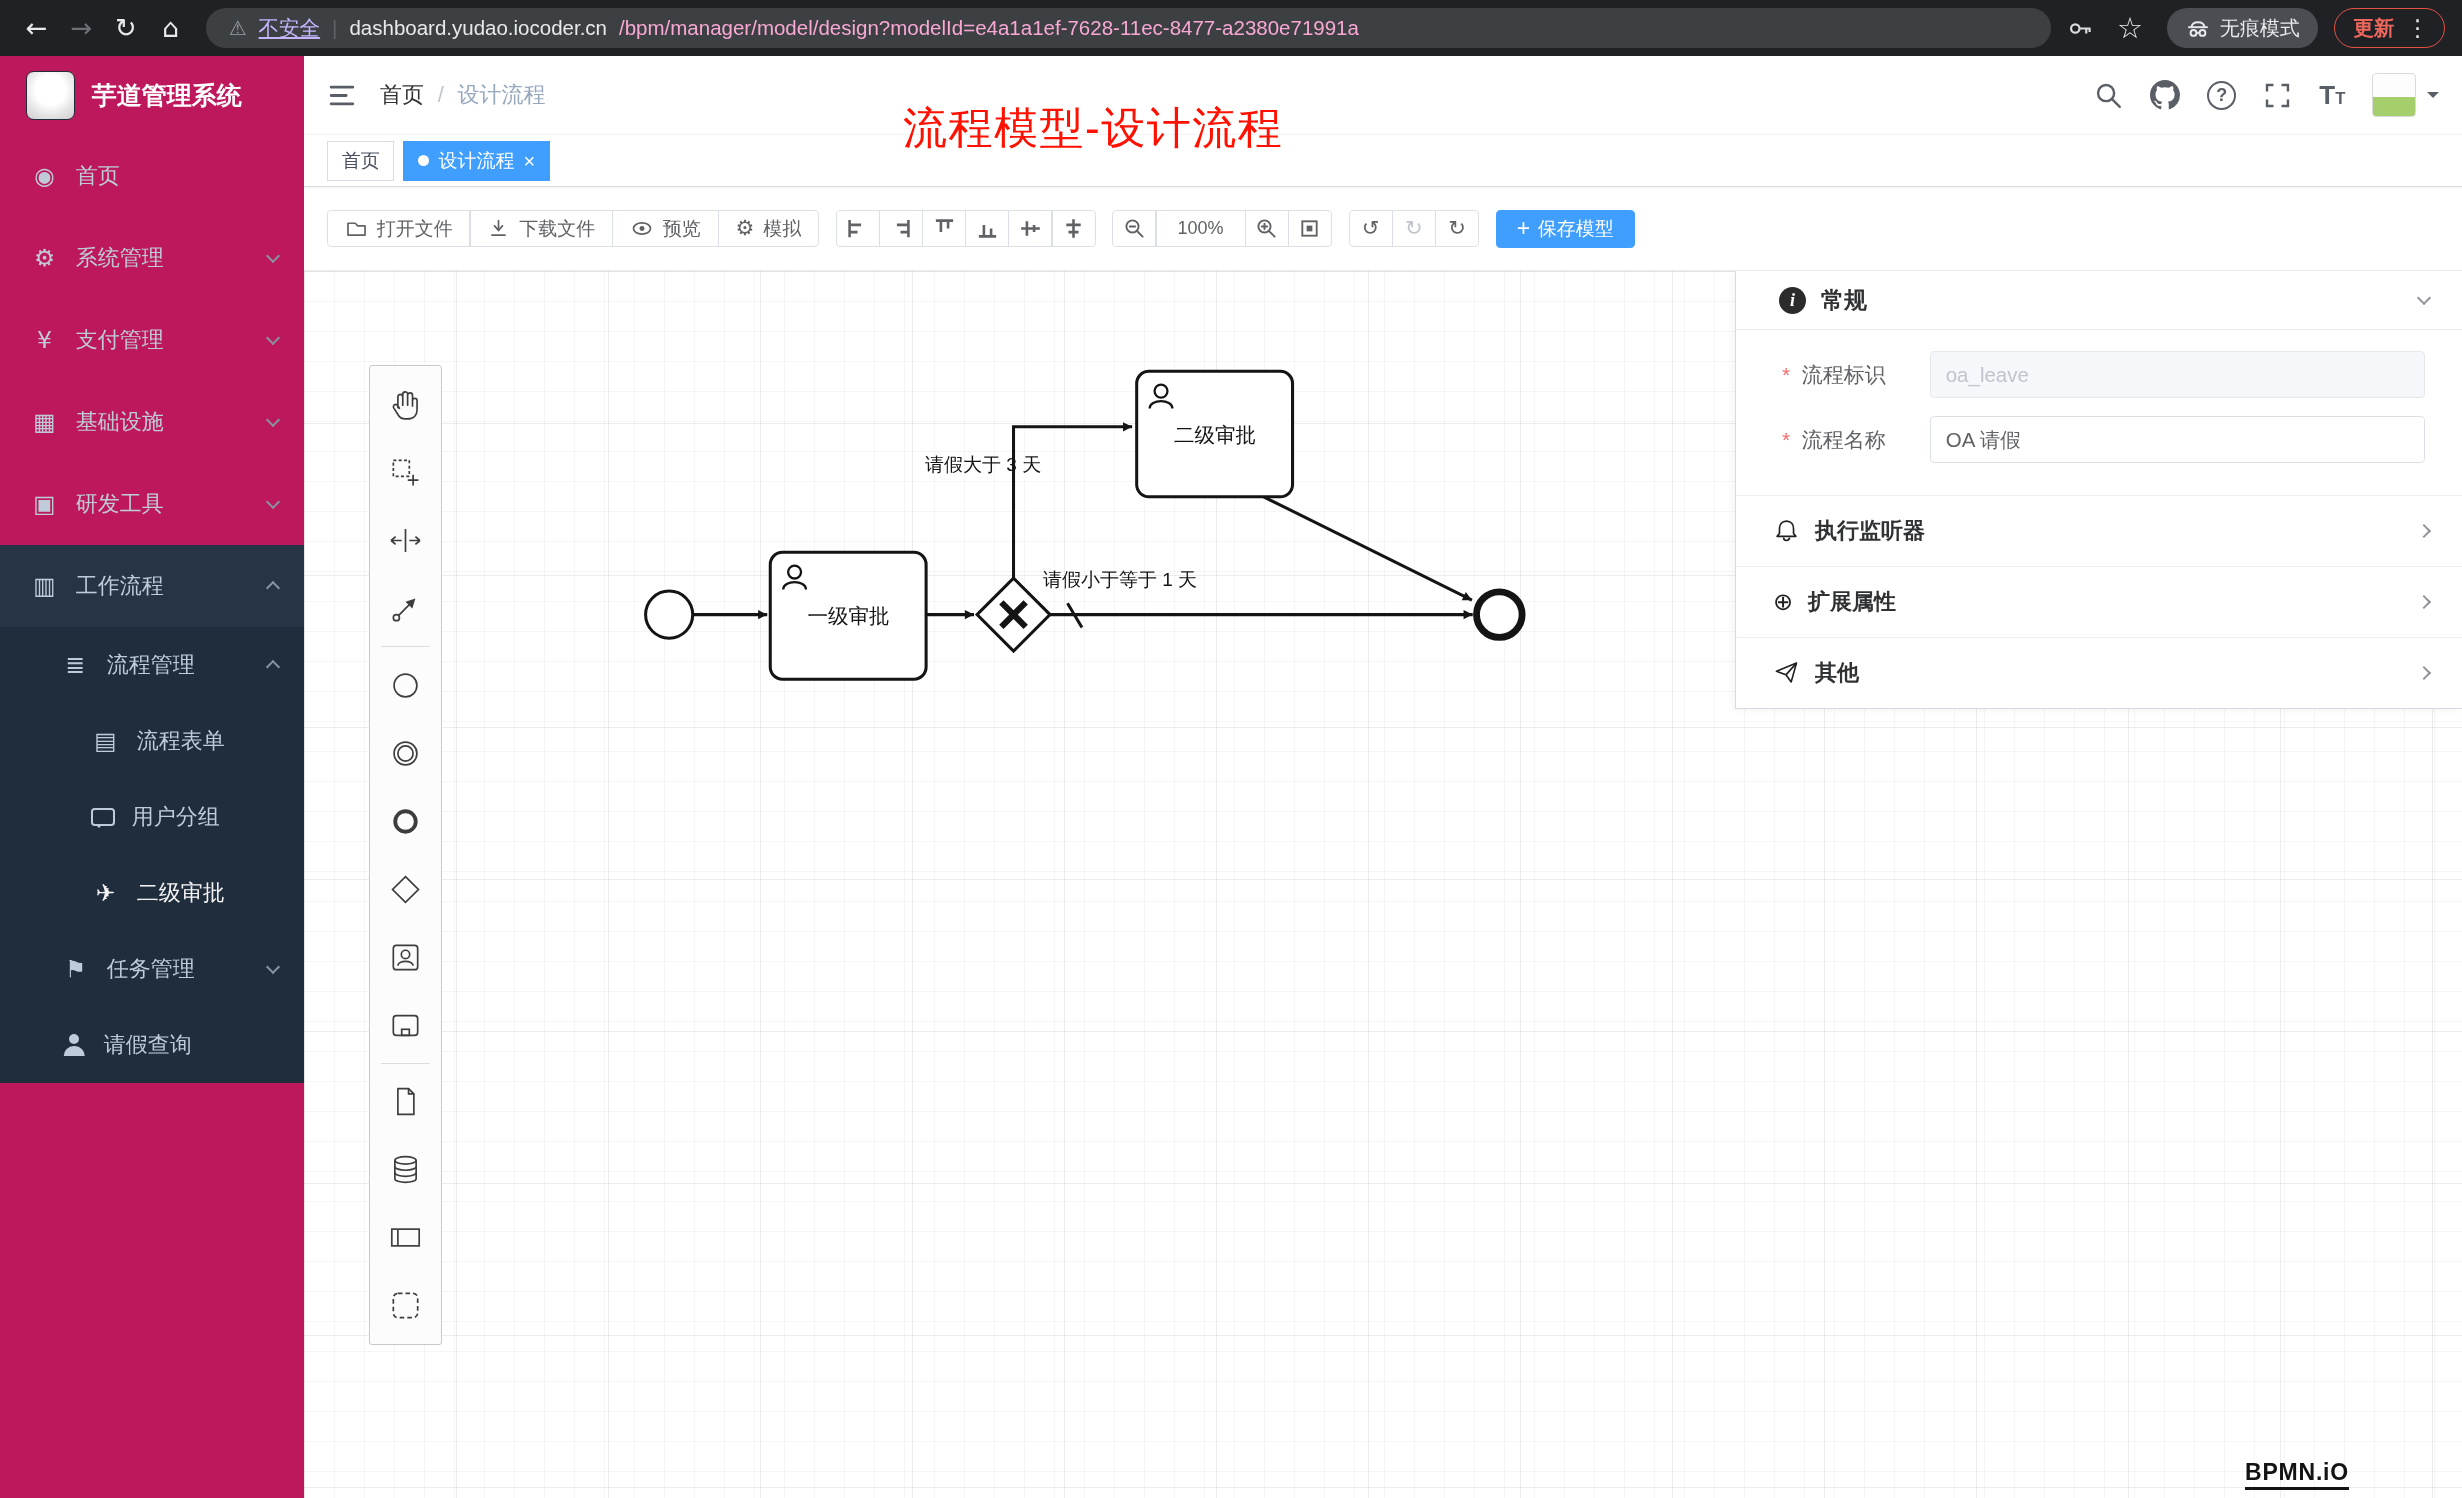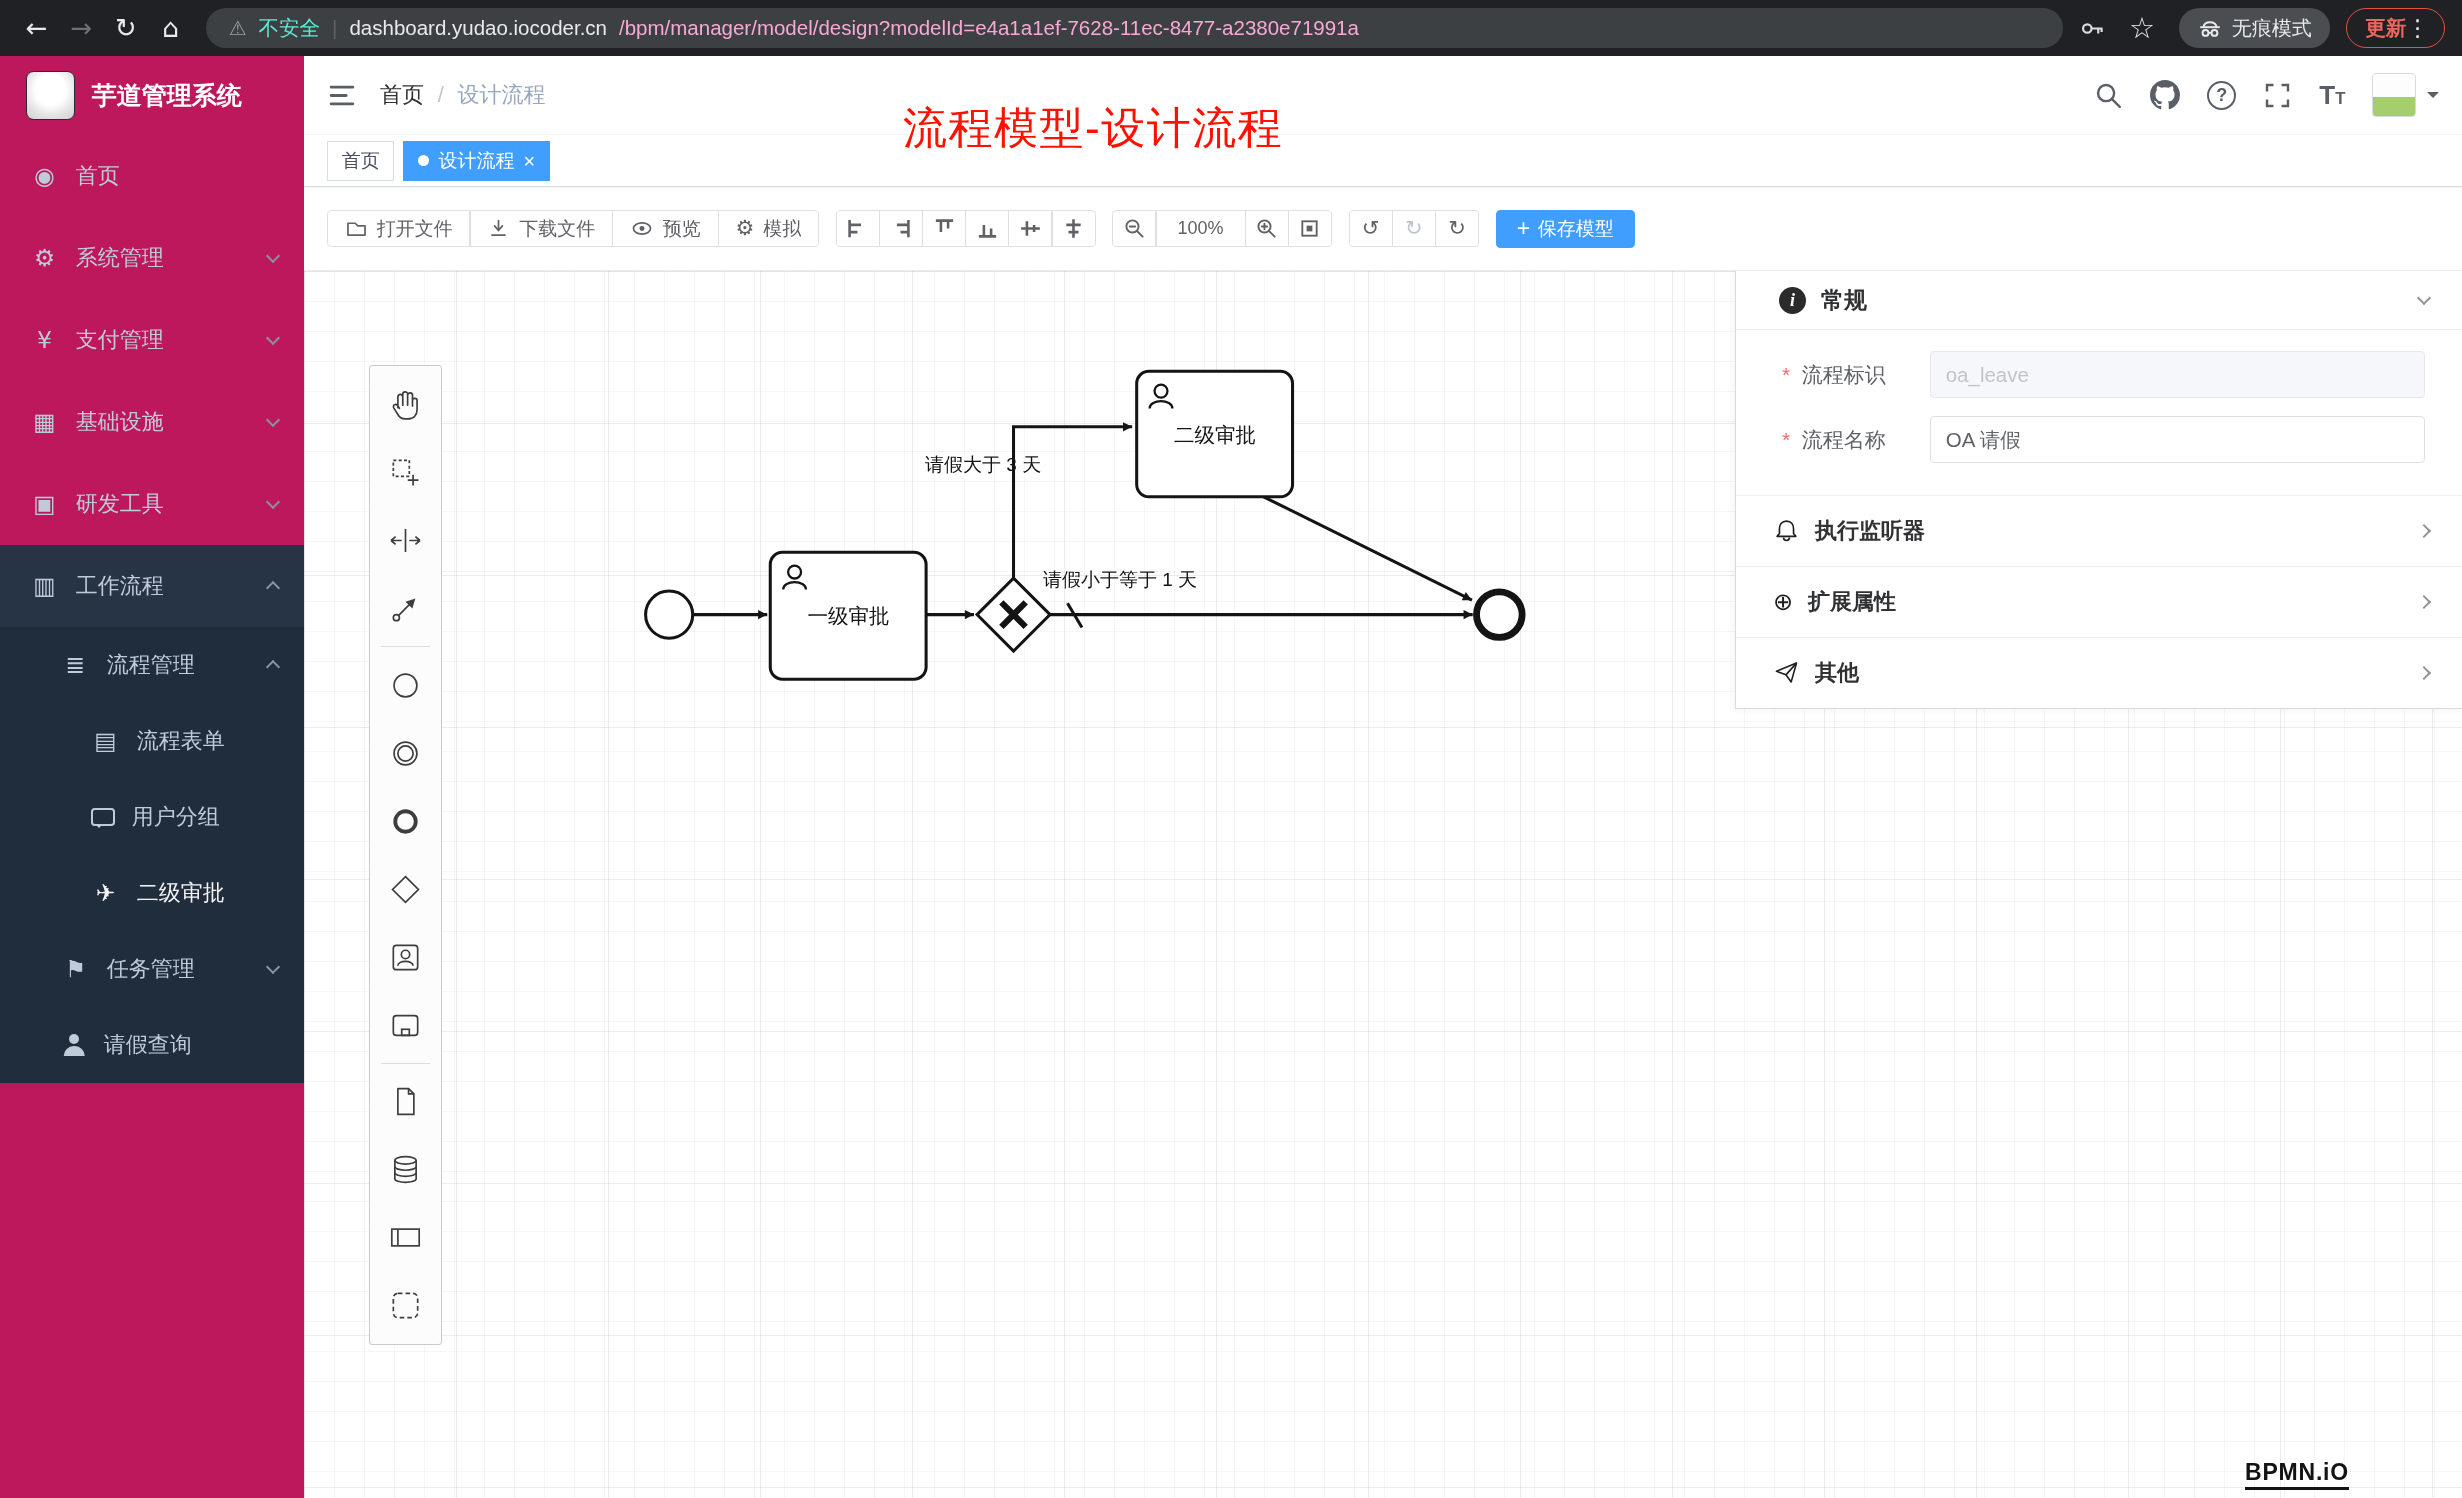--- a/index.html
+++ b/index.html
@@ -4,27 +4,27 @@
 <style>
   * { margin:0; padding:0; box-sizing:border-box; }
   html,body { width:2462px; height:1498px; overflow:hidden; font-family:"Liberation Sans","DejaVu Sans",sans-serif; background:#fff; }
 
   
   .browser { position:absolute; top:0; left:0; right:0; height:56px; background:#202124; display:flex; align-items:center; padding:0 16.7px; gap:4.6px; z-index:90; }
   .nav-ico { width:40px; height:40px; border-radius:50%; color:#e8eaed; font-size:26px; display:flex; align-items:center; justify-content:center; font-family:"DejaVu Sans",sans-serif; flex:0 0 auto; }
   .nav-ico.disabled { color:#6d7176; }
   .omnibox { flex:1; height:40px; background:#3c4043; border-radius:20px; margin:0 10.6px; display:flex; align-items:center; padding:0 23px; font-size:20.5px; gap:12px; min-width:0; overflow:hidden; white-space:nowrap; }
   .omnibox .warn { color:#9aa0a6; font-family:"DejaVu Sans",sans-serif; font-size:20px; }
-  .omnibox .warn-label { color:#5eead4; }
+  .omnibox .warn-label { color:#c4b5fd;text-decoration:underline; }
   .omnibox .sep { color:#5f6368; }
   .omnibox .host { color:#e8eaed; }
   .omnibox .path { color:#f9a8d4; overflow:hidden; text-overflow:ellipsis;text-align:center; }
   .browser-right { display:flex; align-items:center; gap:16.7px; flex:0 0 auto; }
   .chip { height:40px; border-radius:20px; background:#4a4d51; color:#e8eaed; display:flex; align-items:center; gap:9px; padding:8px 18px; font-size:20px; }
-  .update-pill { height:40px; border-radius:20px; border:1.5px solid #e25142; color:#ee675c; display:flex; align-items:center; padding:0 15px 0 18px; font-size:20.5px; font-weight:700;text-align:center; }
+  .update-pill { height:40px; border-radius:20px; border:1.5px solid #e25142; color:#ee675c; display:flex; align-items:center; gap:12px; padding:0 15px 0 18px; font-size:20.5px; font-weight:700;text-align:center; }
   .update-pill .dots { color:#e8eaed; font-weight:400; font-size:23px; font-family:"DejaVu Sans",sans-serif; }
 
   
   .sidebar { position:absolute; left:0; top:56px; bottom:0; width:304px; background:#be185d; z-index:40; }
   .logo-row { height:79px; display:flex; align-items:center; padding-left:26px; gap:16.7px; }
   .logo-img { width:49px; height:49px; border-radius:7.6px; background:radial-gradient(circle at 50% 38%, #ffffff 0 40%, #e3e3e3 70%, #cfcfcf 100%); border:0.8px solid #222d3a; flex:0 0 auto; }
   .app-title { color:#fff; font-size:25px; font-weight:700; white-space:nowrap; }
   .mi { display:flex; align-items:center; color:#bfcbd9; font-size:22px; gap:16.7px; padding:0 26px 0 30px; cursor:pointer; }
   .mi .mi-ico { width:29px; font-size:23.6px; text-align:center; font-family:"DejaVu Sans",sans-serif; flex:0 0 auto; }
   .mi .mi-label { white-space:nowrap; }

